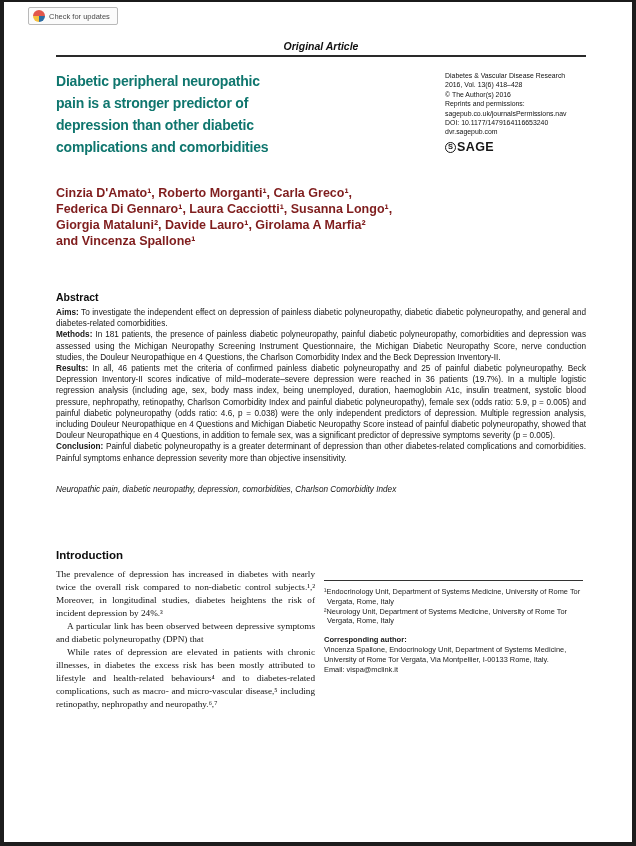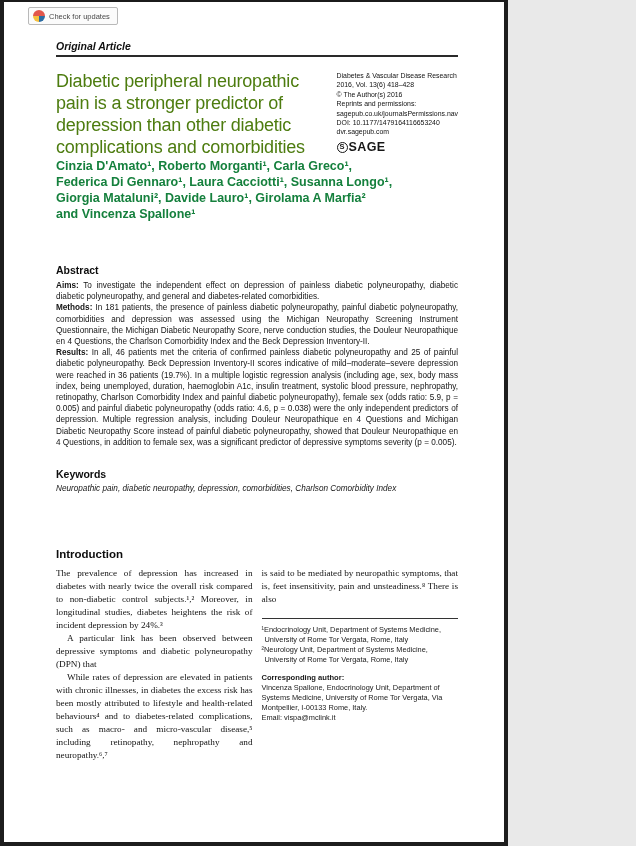--- a/index.html
+++ b/index.html
@@ -1,21 +1,21 @@
 <!DOCTYPE html>
 <html><head>
 <meta charset="utf-8">
 <style>
   * { margin:0; padding:0; box-sizing:border-box; }
   html,body { background:#e9e9e9; }
   body { width:636px; height:846px; font-family:"Liberation Sans", sans-serif; }
 
   .page {
     position:relative;
-    width:508px; height:846px;
+    width:636px; height:846px;
     background:#ffffff;
     border-top:2px solid #1b1b1b;
     border-left:4px solid #1d1d1d;
     border-right:4px solid #1d1d1d;
     border-bottom:4px solid #1d1d1d;
     overflow:hidden;
   }
 
   
   .crossmark {
@@ -29,41 +29,42 @@
     width:12px; height:12px; border-radius:50%;
     background:conic-gradient(from -90deg, #e2574c 0 50%, #2b6ca3 50% 76%, #f5c03e 76% 100%);
   }
   .crossmark-label { font-size:7.5px; color:#4a4a4a; }
 
   .content { padding:0 46px 0 52px; }
 
   .section-label {
     margin-top:38px;
     font-family:"Liberation Sans", sans-serif;
-    font-style:italic; font-weight:700; font-size:10.5px; color:#111;
+    font-style:italic; font-weight:700; font-size:10.5px; color:#111;text-align:center;
   }
   .header-rule { border-bottom:2px solid #2a2a2a; margin-top:3px; }
 
   .header-row { display:flex; justify-content:space-between; margin-top:13px; }
   .paper-title {
     width:392px;
-    font-weight:400; font-size:18px; line-height:22px; color:#4d7c0f;
+    font-weight:700; font-size:14px; line-height:22px; color:#0f766e;
     letter-spacing:-0.2px; white-space:pre-line;
   }
   .journal-block { width:142px; font-size:6.9px; line-height:9.4px; color:#111; padding-top:1px; }
   .journal-block .link { color:#111; text-decoration:none; cursor:pointer; }
   .sage-logo { margin-top:5px; display:flex; align-items:center; gap:1px; }
   .sage-s {
     width:11px; height:11px; border:1.4px solid #161616; border-radius:50%;
     font-weight:700; font-size:7.5px; line-height:8.5px; text-align:center; color:#161616;
   }
   .sage-word { font-weight:700; font-size:12.5px; letter-spacing:0.4px; color:#161616; }
 
   .authors {
-    font-weight:700; font-size:12.5px; line-height:16px; color:#15803d;
+    margin-top:27px;
+    font-weight:700; font-size:12.5px; line-height:16px; color:#7f1d1d;
     white-space:pre-line;
   }
 
   .abstract { margin-top:42px; }
   .abstract-heading { font-weight:700; font-size:10.5px; color:#0d0d0d; margin-bottom:4px; }
   .abstract p {
     font-size:8.2px; line-height:11.2px; color:#151515; text-align:justify;
   }
   .abstract p b { font-weight:700; }
 
@@ -131,41 +132,38 @@
     <div class="authors">Cinzia D'Amato¹, Roberto Morganti¹, Carla Greco¹,
 Federica Di Gennaro¹, Laura Cacciotti¹, Susanna Longo¹,
 Giorgia Mataluni², Davide Lauro¹, Girolama A Marfia²
 and Vincenza Spallone¹</div>
 
     <div class="abstract">
       <div class="abstract-heading">Abstract</div>
       <p><b>Aims:</b><span> To investigate the independent effect on depression of painless diabetic polyneuropathy, diabetic diabetic polyneuropathy, and general and diabetes-related comorbidities.</span></p>
       <p><b>Methods:</b><span> In 181 patients, the presence of painless diabetic polyneuropathy, painful diabetic polyneuropathy, comorbidities and depression was assessed using the Michigan Neuropathy Screening Instrument Questionnaire, the Michigan Diabetic Neuropathy Score, nerve conduction studies, the Douleur Neuropathique en 4 Questions, the Charlson Comorbidity Index and the Beck Depression Inventory-II.</span></p>
       <p><b>Results:</b><span> In all, 46 patients met the criteria of confirmed painless diabetic polyneuropathy and 25 of painful diabetic polyneuropathy. Beck Depression Inventory-II scores indicative of mild–moderate–severe depression were reached in 36 patients (19.7%). In a multiple logistic regression analysis (including age, sex, body mass index, being unemployed, duration, haemoglobin A1c, insulin treatment, systolic blood pressure, nephropathy, retinopathy, Charlson Comorbidity Index and painful diabetic polyneuropathy), female sex (odds ratio: 5.9, p = 0.005) and painful diabetic polyneuropathy (odds ratio: 4.6, p = 0.038) were the only independent predictors of depression. Multiple regression analysis, including Douleur Neuropathique en 4 Questions and Michigan Diabetic Neuropathy Score instead of painful diabetic polyneuropathy, showed that Douleur Neuropathique en 4 Questions, in addition to female sex, was a significant predictor of depressive symptoms severity (p = 0.005).</span></p>
+      <p><b>Conclusion:</b><span> Painful diabetic polyneuropathy is a greater determinant of depression than other diabetes-related complications and comorbidities. Painful symptoms enhance depression severity more than objective insensitivity.</span></p>
     </div>
 
     <div class="keywords">
-      <div class="keywords-heading">Keywords</div>
       <div class="keywords-text">Neuropathic pain, diabetic neuropathy, depression, comorbidities, Charlson Comorbidity Index</div>
     </div>
 
     <div class="introduction">
       <div class="intro-heading">Introduction</div>
       <div class="columns">
 
         <div class="col body-text">
           <p>The prevalence of depression has increased in diabetes with nearly twice the overall risk compared to non-diabetic control subjects.¹,² Moreover, in longitudinal studies, diabetes heightens the risk of incident depression by 24%.³</p>
           <p class="indent">A particular link has been observed between depressive symptoms and diabetic polyneuropathy (DPN) that</p>
           <p class="indent">While rates of depression are elevated in patients with chronic illnesses, in diabetes the excess risk has been mostly attributed to lifestyle and health-related behaviours⁴ and to diabetes-related complications, such as macro- and micro-vascular disease,⁵ including retinopathy, nephropathy and neuropathy.⁶,⁷</p>
         </div>
 
         <div class="col">
-          <div class="body-text">
-            <p>is said to be mediated by neuropathic symptoms, that is, feet insensitivity, pain and unsteadiness.⁸ There is also</p>
-          </div>
           <div class="foot-rule"></div>
           <div class="affiliations">
             <p>¹Endocrinology Unit, Department of Systems Medicine, University of Rome Tor Vergata, Rome, Italy</p>
             <p>²Neurology Unit, Department of Systems Medicine, University of Rome Tor Vergata, Rome, Italy</p>
           </div>
           <div class="corresponding">
             <div class="corr-heading">Corresponding author:</div>
             <p>Vincenza Spallone, Endocrinology Unit, Department of Systems Medicine, University of Rome Tor Vergata, Via Montpellier, I-00133 Rome, Italy.</p>
             <p class="email-link">Email: vispa@mclink.it</p>
           </div>

